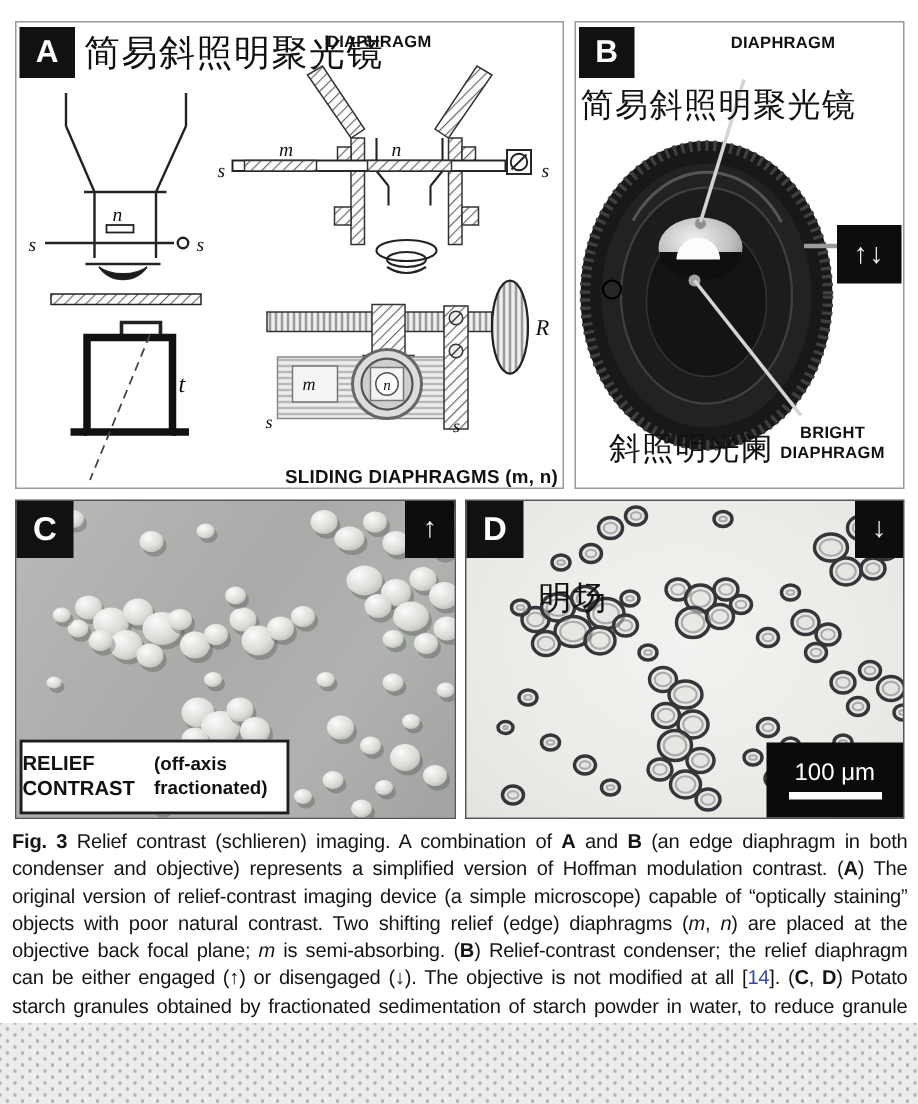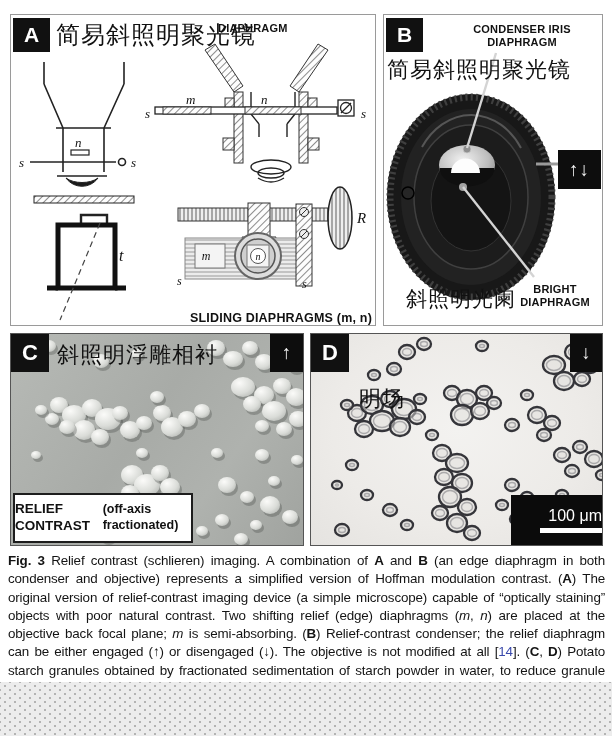--- a/index.html
+++ b/index.html
@@ -22,21 +22,21 @@
     align-items:center;justify-content:center;z-index:6;font-size:19px;}
   .zh{position:absolute;color:#111;z-index:7;letter-spacing:1px;white-space:nowrap;}
   .smallcap{position:absolute;font-weight:bold;font-size:11px;line-height:12.5px;
     text-align:center;z-index:7;letter-spacing:.2px;}
   .whitebox{position:absolute;background:#fff;border:2px solid #1d1d1d;z-index:8;
     display:flex;flex-direction:row;align-items:center;justify-content:center;
     font-weight:bold;line-height:1.25;}
   .whitebox .l1{font-size:13.5px;}
   .whitebox .l2{font-size:12.5px;}
   #scalebox{position:absolute;right:0;bottom:0;width:91px;height:50px;background:#0b0b0b;
-    z-index:8;display:flex;flex-direction:column;align-items:flex-end;justify-content:center;color:#fff;}
+    z-index:8;display:flex;flex-direction:column;align-items:center;justify-content:center;color:#fff;}
   #scalebox .txt{font-size:16px;}
   #scalebox .bar{width:62px;height:5px;background:#fff;margin-top:3px;}
   svg{position:absolute;left:0;top:0;}
   .caption{position:absolute;left:8px;top:552px;width:597px;font-size:13.4px;
     line-height:18.3px;text-align:justify;text-align-last:justify;letter-spacing:-0.15px;color:#141414;}
   .dots{position:absolute;left:0;top:682px;width:612px;height:54px;background-color:#ececec;
     background-image:radial-gradient(circle,#b3b3b3 1px,transparent 1.4px),
                      radial-gradient(circle,#b3b3b3 1px,transparent 1.4px);
     background-size:10px 8px;background-position:0 0,5px 4px;}
   .eng{font-family:"Liberation Serif","DejaVu Serif",serif;font-style:italic;}
@@ -174,21 +174,20 @@
       <line x1="112" y1="38" x2="83" y2="133"></line>
       <line x1="79" y1="172" x2="150" y2="262"></line>
     </g>
     <line x1="152" y1="149" x2="176" y2="149" stroke="#9a9a9a" stroke-width="3"></line>
   </svg>
 
   <div class="plabel ab">
       <span>B</span>
     </div>
   <div class="smallcap" style="left:62px;top:8px;width:152px;">
-    <div>CONDENSER IRIS</div>
     <div>DIAPHRAGM</div>
   </div>
   <div class="zh" style="left:3px;top:40px;font-size:22px;">简易斜照明聚光镜</div>
   <div class="zh" style="left:22px;top:270px;font-size:21px;">斜照明光阑</div>
   <div class="smallcap" style="left:128px;top:268px;width:86px;">
     <div>BRIGHT</div>
     <div>DIAPHRAGM</div>
   </div>
   <div class="arrowbox" style="right:1px;top:135px;width:43px;height:39px;letter-spacing:1px;">↑↓</div>
 </div>
@@ -451,21 +450,20 @@
         <ellipse cx="96" cy="201" rx="8" ry="7" fill="url(#granC)"></ellipse>
       </g>
       <g>
         <ellipse cx="232" cy="208" rx="7" ry="6" fill="rgba(58,62,58,0.30)"></ellipse>
         <ellipse cx="230" cy="205" rx="7" ry="6" fill="url(#granC)"></ellipse>
       </g>
     </svg>
   <div class="plabel cd">
       <span>C</span>
     </div>
-  <div class="zh" style="left:46px;top:6px;font-size:22px;">斜照明浮雕相衬</div>
   <div class="arrowbox" style="right:0;top:0;width:33px;height:38px;">↑</div>
   <div class="whitebox" style="left:2px;top:159px;width:176px;height:46px;">
     <div class="l1">RELIEF CONTRAST</div>
     <div class="l2">(off-axis fractionated)</div>
   </div>
 </div>
 
 <div class="panel" id="panelD">
   <svg width="291" height="211" viewBox="0 0 291 211">
       <g>

